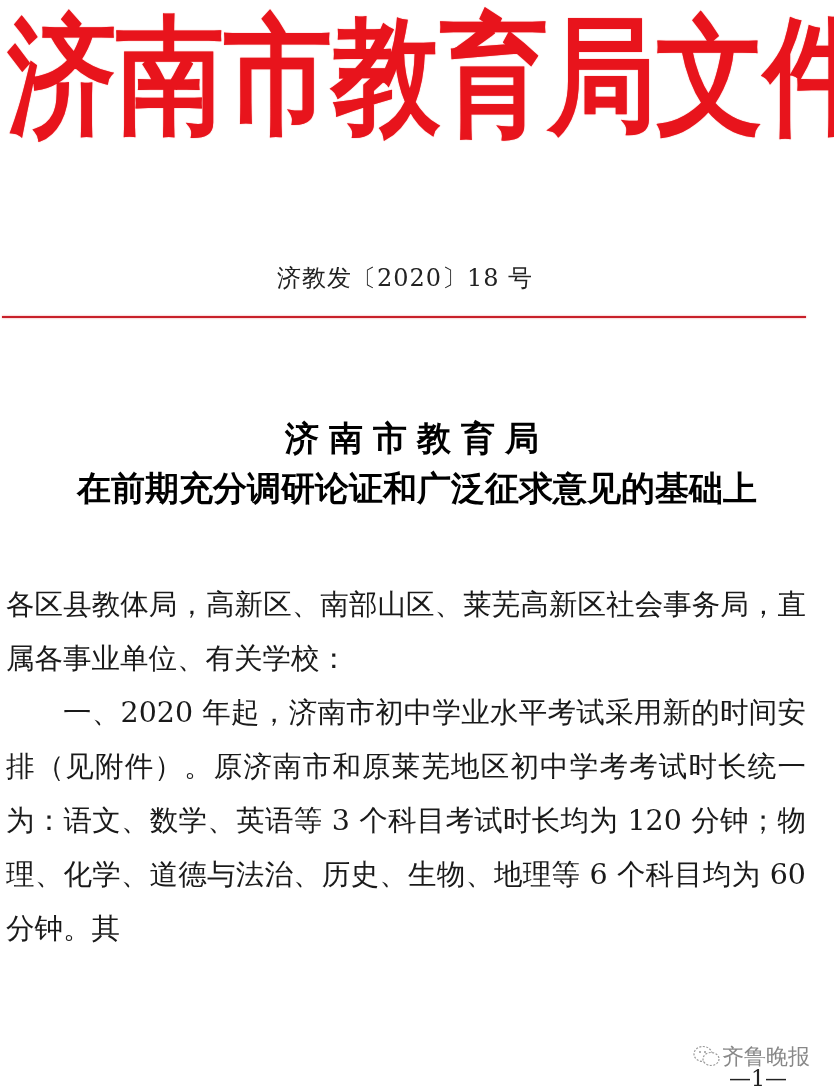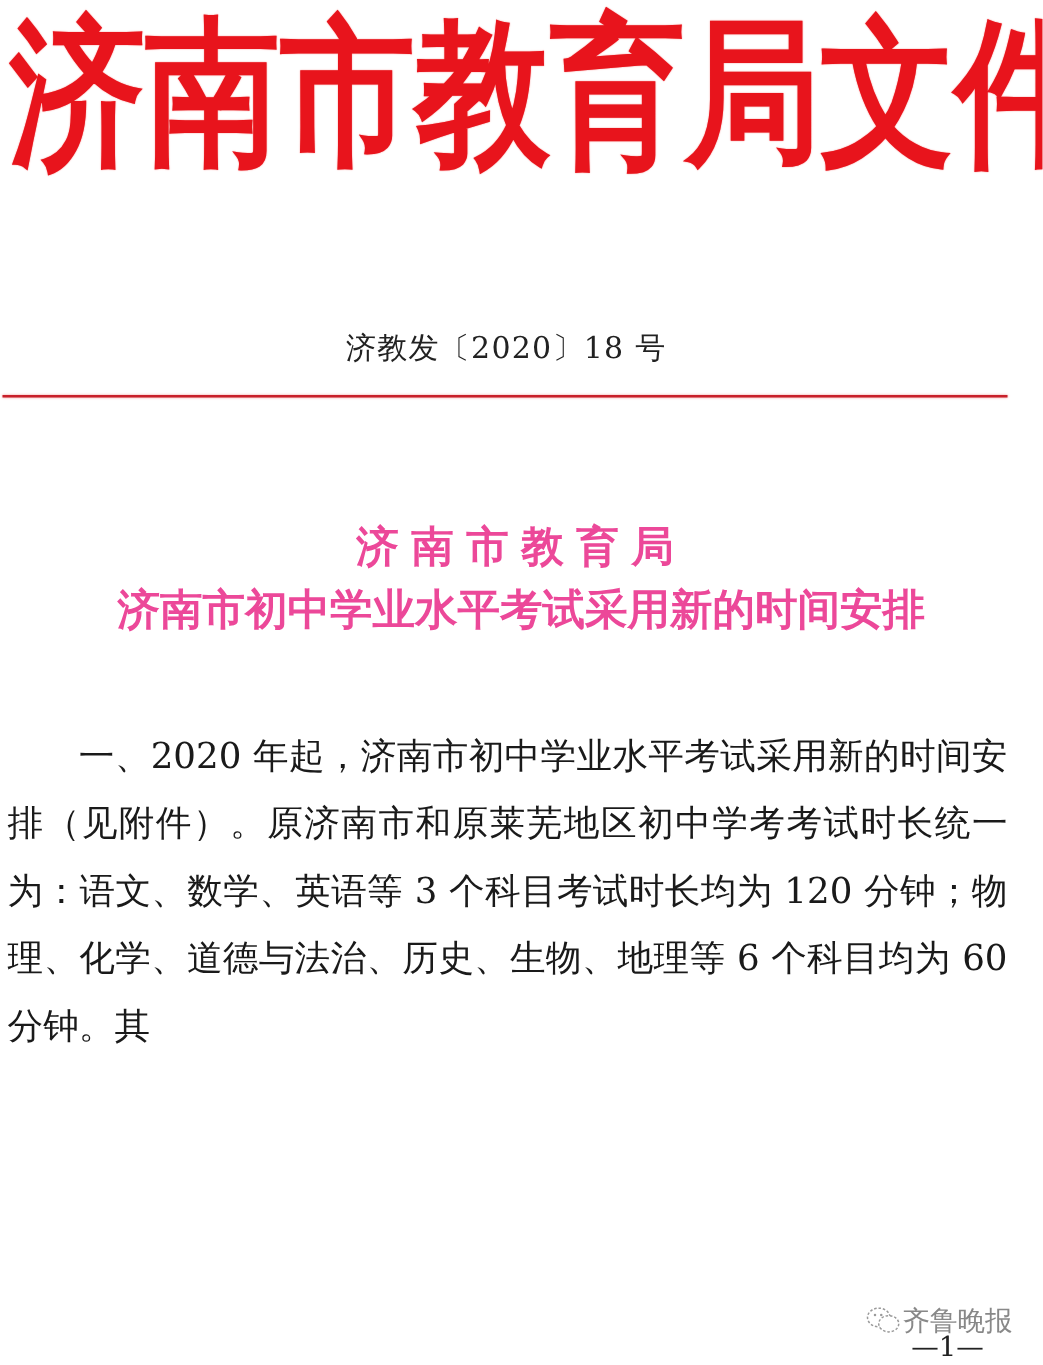--- a/index.html
+++ b/index.html
@@ -55,21 +55,21 @@
       height: 2px;
       background: #c8202a;
       box-shadow: 0 0 2px #f08a8a;
     }
     .title {
       position: absolute;
       left: 0;
       width: 834px;
       text-align: center;
       font-weight: bold;
-      color: #ec4899;
+      color: #000000;
       font-size: 34px;
       line-height: 46px;
     }
     .title.t1 { top: 415px; letter-spacing: 10px; }
     .title.t2 { top: 465px; letter-spacing: 0; }
     .body-text {
       position: absolute;
       left: 6px;
       top: 578px;
       width: 800px;
@@ -120,23 +120,24 @@
   <span>局</span>
   <span>文</span>
   <span>件</span>
 </div>
 
 <div class="doc-number">济教发〔2020〕18 号</div>
 
 <div class="red-rule"></div>
 
 <div class="title t1">济南市教育局</div>
-<div class="title t2">济南市初中学业水平考试采用新的时间安排</div>
+<div class="title t2">在前期充分调研论证和广泛征求意见的基础上</div>
 
 <div class="body-text">
+  <p>各区县教体局，高新区、南部山区、莱芜高新区社会事务局，直属各事业单位、有关学校：</p>
   <p class="indent">一、2020 年起，济南市初中学业水平考试采用新的时间安排（见附件）。原济南市和原莱芜地区初中学考考试时长统一为：语文、数学、英语等 3 个科目考试时长均为 120 分钟；物理、化学、道德与法治、历史、生物、地理等 6 个科目均为 60 分钟。其</p>
 </div>
 
 <div class="watermark">
   <span>
     <svg width="30" height="26" viewBox="0 0 30 26">
       <ellipse cx="11" cy="10" rx="9" ry="7.5" fill="none" stroke="#9a9a9a" stroke-width="1.2" stroke-dasharray="2 1.5"></ellipse>
       <ellipse cx="19" cy="15" rx="8" ry="6.5" fill="#fff" stroke="#9a9a9a" stroke-width="1.2" stroke-dasharray="2 1.5"></ellipse>
       <circle cx="8" cy="8" r="1" fill="#9a9a9a"></circle>
       <circle cx="13" cy="8" r="1" fill="#9a9a9a"></circle>

